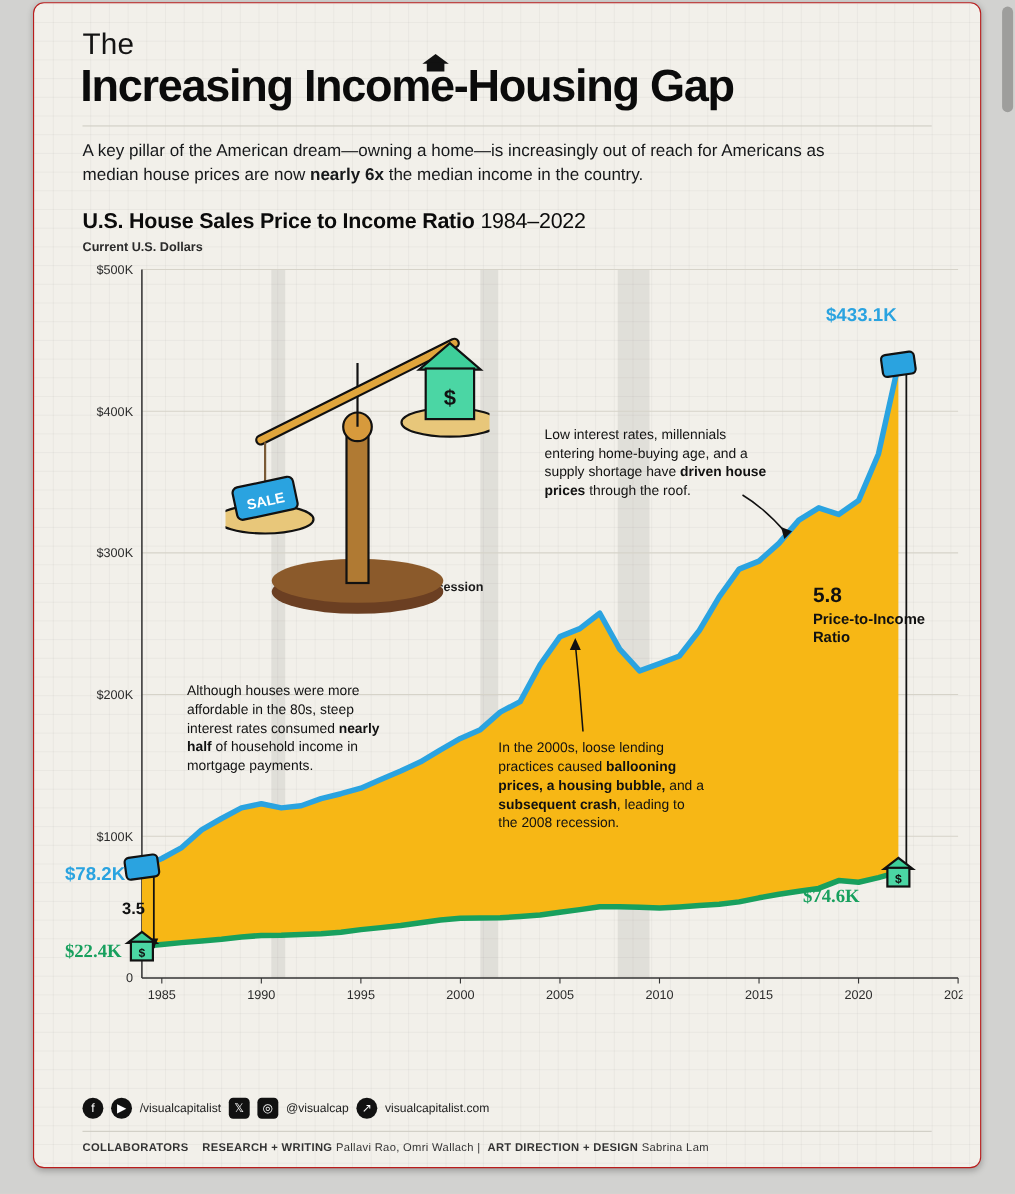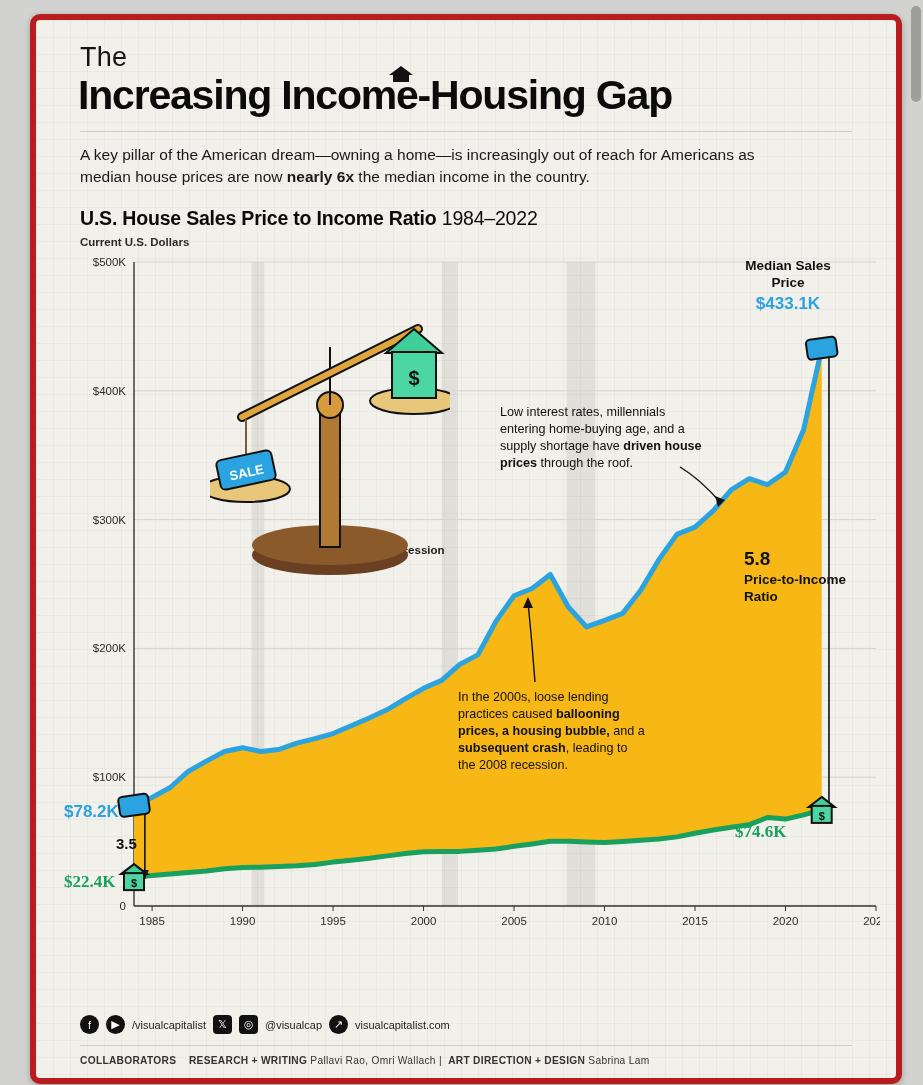--- a/index.html
+++ b/index.html
@@ -1,19 +1,19 @@
 <!DOCTYPE html>
 <html><head>
 <meta charset="utf-8">
 <style>
   html,body{margin:0;padding:0;background:#c9c9c7;}
   body{font-family:"Liberation Sans", sans-serif;}
   .page{position:relative;width:923px;height:1085px;background:#d2d2d0;overflow:hidden;}
-  .card{position:absolute;left:30px;top:14px;width:860px;height:1058px;background:#f2f0ea;
-        border:6px solid #b91c1c;border-radius:10px;box-shadow:0 2px 6px rgba(0,0,0,.25);overflow:hidden;}
+  .card{position:absolute;left:30px;top:2px;width:860px;height:1058px;background:#f2f0ea;
+        border:1px solid #b91c1c;border-radius:10px;box-shadow:0 2px 6px rgba(0,0,0,.25);overflow:hidden;}
   .grid-bg{position:absolute;inset:0;
      background-image:linear-gradient(rgba(0,0,0,.035) 1px,transparent 1px),
                       linear-gradient(90deg,rgba(0,0,0,.035) 1px,transparent 1px);
      background-size:17px 17px;}
   .inner{position:relative;padding:22px 28px 0 28px;}
 
   .kicker{font-size:27px;color:#141414;letter-spacing:.2px;margin:0 0 2px 16px;}
   h1.title{font-size:41px;line-height:1.02;font-weight:800;letter-spacing:-1.2px;color:#0b0b0b;margin:0 0 0 14px;}
   .subline{display:flex;align-items:center;gap:8px;margin:4px 0 0 16px;}
   .subline .sub{font-size:24px;color:#141414;}
@@ -149,30 +149,32 @@
             <path d="M600 215 Q620 227 640 250" stroke="#111" stroke-width="1.4" fill="none"></path>
             <polygon points="635,244 645,248 638,255" fill="#111"></polygon>
             <path d="M455,430 Q452,390 448,350" stroke="#111" stroke-width="1.4" fill="none"></path>
             <polygon points="443,356 453,356 448,345" fill="#111"></polygon>
           </svg>
 
         <div class="recnote" style="left:232px;top:290px;">
           <span style="font-size:13px;">←</span>&nbsp;<span>Indicates a recession</span>
         </div>
 
+        <div class="note" style="left:95px;top:385px;width:185px;">
+          <span>Although houses were more affordable in the 80s, steep interest rates consumed </span><b>nearly half</b><span> of household income in mortgage payments.</span>
+        </div>
 
         <div class="note" style="left:378px;top:437px;width:190px;">
           <span>In the 2000s, loose lending practices caused </span><b>ballooning prices, a housing bubble,</b><span> and a </span><b>subsequent crash</b><span>, leading to the 2008 recession.</span>
         </div>
 
         <div class="note" style="left:420px;top:152px;width:205px;">
           <span>Low interest rates, millennials entering home-buying age, and a supply shortage have </span><b>driven house prices</b><span> through the roof.</span>
         </div>
 
-        <div class="endlabel" style="left:648px;top:6px;width:120px;text-align:center;font-size:13.5px;color:#111;line-height:1.25;">Median Sales Price</div>
         <div class="endlabel blue" style="left:648px;top:42px;width:120px;text-align:center;font-size:17px;">$433.1K</div>
 
         <div class="endlabel blue" style="left:-16px;top:550px;font-size:17px;">$78.2K</div>
         <div class="endlabel green" style="left:-16px;top:620px;font-size:17px;">$22.4K</div>
         <div class="endlabel" style="left:36px;top:583px;font-size:15px;color:#111;">3.5</div>
 
         <div class="endlabel" style="left:664px;top:296px;font-size:19px;color:#111;">5.8</div>
         <div class="endlabel" style="left:664px;top:320px;width:110px;font-size:13.5px;color:#111;line-height:1.25;">Price-to-Income Ratio</div>
 
         <div class="endlabel green" style="left:655px;top:570px;font-size:17px;">$74.6K</div>

